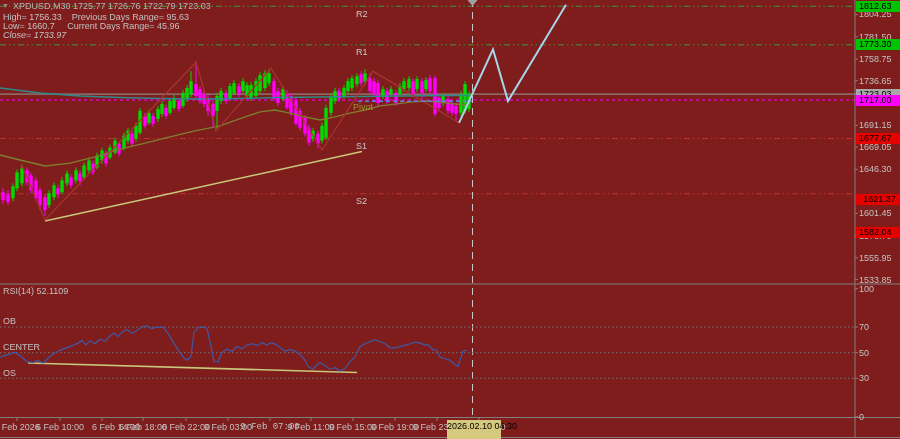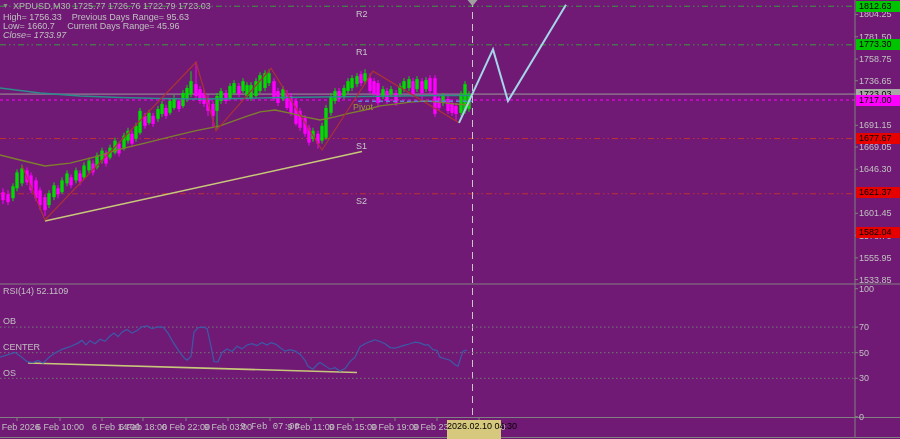--- a/index.html
+++ b/index.html
@@ -1,16 +1,16 @@
 <!DOCTYPE html>
 <html><head>
 <meta charset="utf-8">
 <style>
   html,body{margin:0;padding:0;background:#111;}
-  #app{position:relative;width:900px;height:439px;background:#701a75;overflow:hidden;
+  #app{position:relative;width:900px;height:439px;background:#7f1d1d;overflow:hidden;
        font-family:"Liberation Sans",sans-serif;}
   #chart-svg{position:absolute;left:0;top:0;}
   .lbl{position:absolute;color:#c0c0c0;font-size:9px;line-height:10px;white-space:pre;}
   #dropdown-arrow{left:2px;top:1px;font-size:7px;color:#8f8f8f;}
   #title{left:13px;top:1px;color:#b4b4b4;}
   #info1{left:3px;top:12px;}
   #info2{left:3px;top:21px;}
   #info3{left:3px;top:30px;font-style:italic;}
   .lvl{color:#c8c8c8;}
   #r2-label{left:356px;top:9px;}
@@ -331,21 +331,21 @@
       <div class="axis-lbl" style="top: 164.314px;">1646.30</div>
       <div class="axis-lbl" style="top: 208.284px;">1601.45</div>
       <div class="axis-lbl" style="top: 230.588px;">1578.70</div>
       <div class="axis-lbl" style="top: 252.892px;">1555.95</div>
       <div class="axis-lbl" style="top: 274.559px;">1533.85</div>
       <div class="axis-badge" style="top: 0.745098px; background: rgb(0, 196, 0);">1812.63</div>
       <div class="axis-badge" style="top: 39.3039px; background: rgb(0, 196, 0);">1773.30</div>
       <div class="axis-badge" style="top: 88.5882px; background: rgb(168, 168, 168);">1723.03</div>
       <div class="axis-badge" style="top: 94.5px; background: rgb(255, 0, 255);">1717.00</div>
       <div class="axis-badge" style="top: 133.059px; background: rgb(230, 0, 0);">1677.67</div>
-      <div class="axis-badge" style="top: 187px; background: rgb(230, 0, 0);">1621.37</div>
+      <div class="axis-badge" style="top: 194px; background: rgb(230, 0, 0); text-align: center;">1621.37</div>
       <div class="axis-badge" style="top: 226.814px; background: rgb(230, 0, 0);">1582.04</div>
       <div class="axis-lbl" style="top: 283.7px;">100</div>
       <div class="axis-lbl" style="top: 322.1px;">70</div>
       <div class="axis-lbl" style="top: 347.7px;">50</div>
       <div class="axis-lbl" style="top: 373.3px;">30</div>
       <div class="axis-lbl" style="top: 411.7px;">0</div>
       <div class="time-lbl" style="left: 17px;">6 Feb 2026</div>
       <div class="time-lbl" style="left: 60px;">6 Feb 10:00</div>
       <div class="time-lbl" style="left: 102px; padding-left: 28px;">6 Feb 14:00</div>
       <div class="time-lbl" style="left: 143px;">6 Feb 18:00</div>

